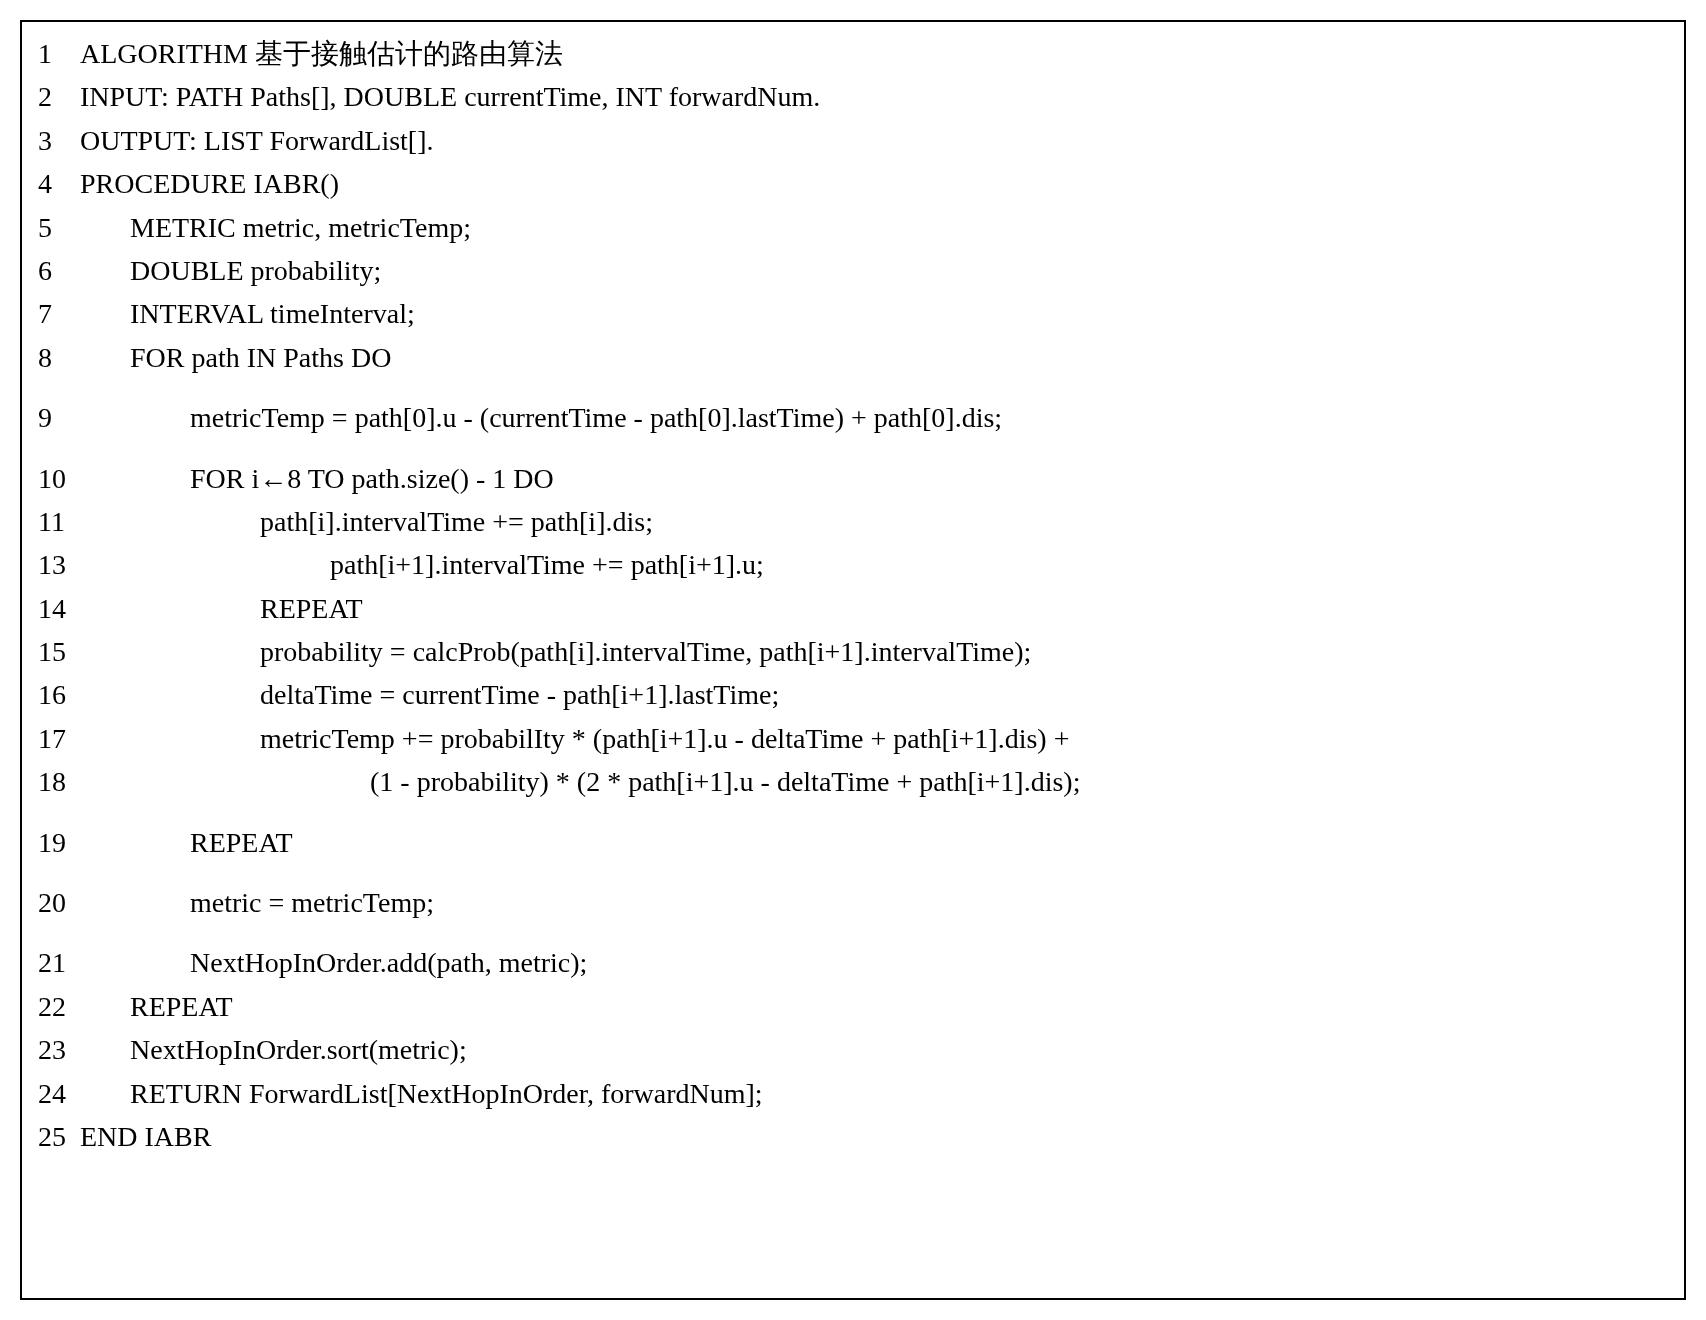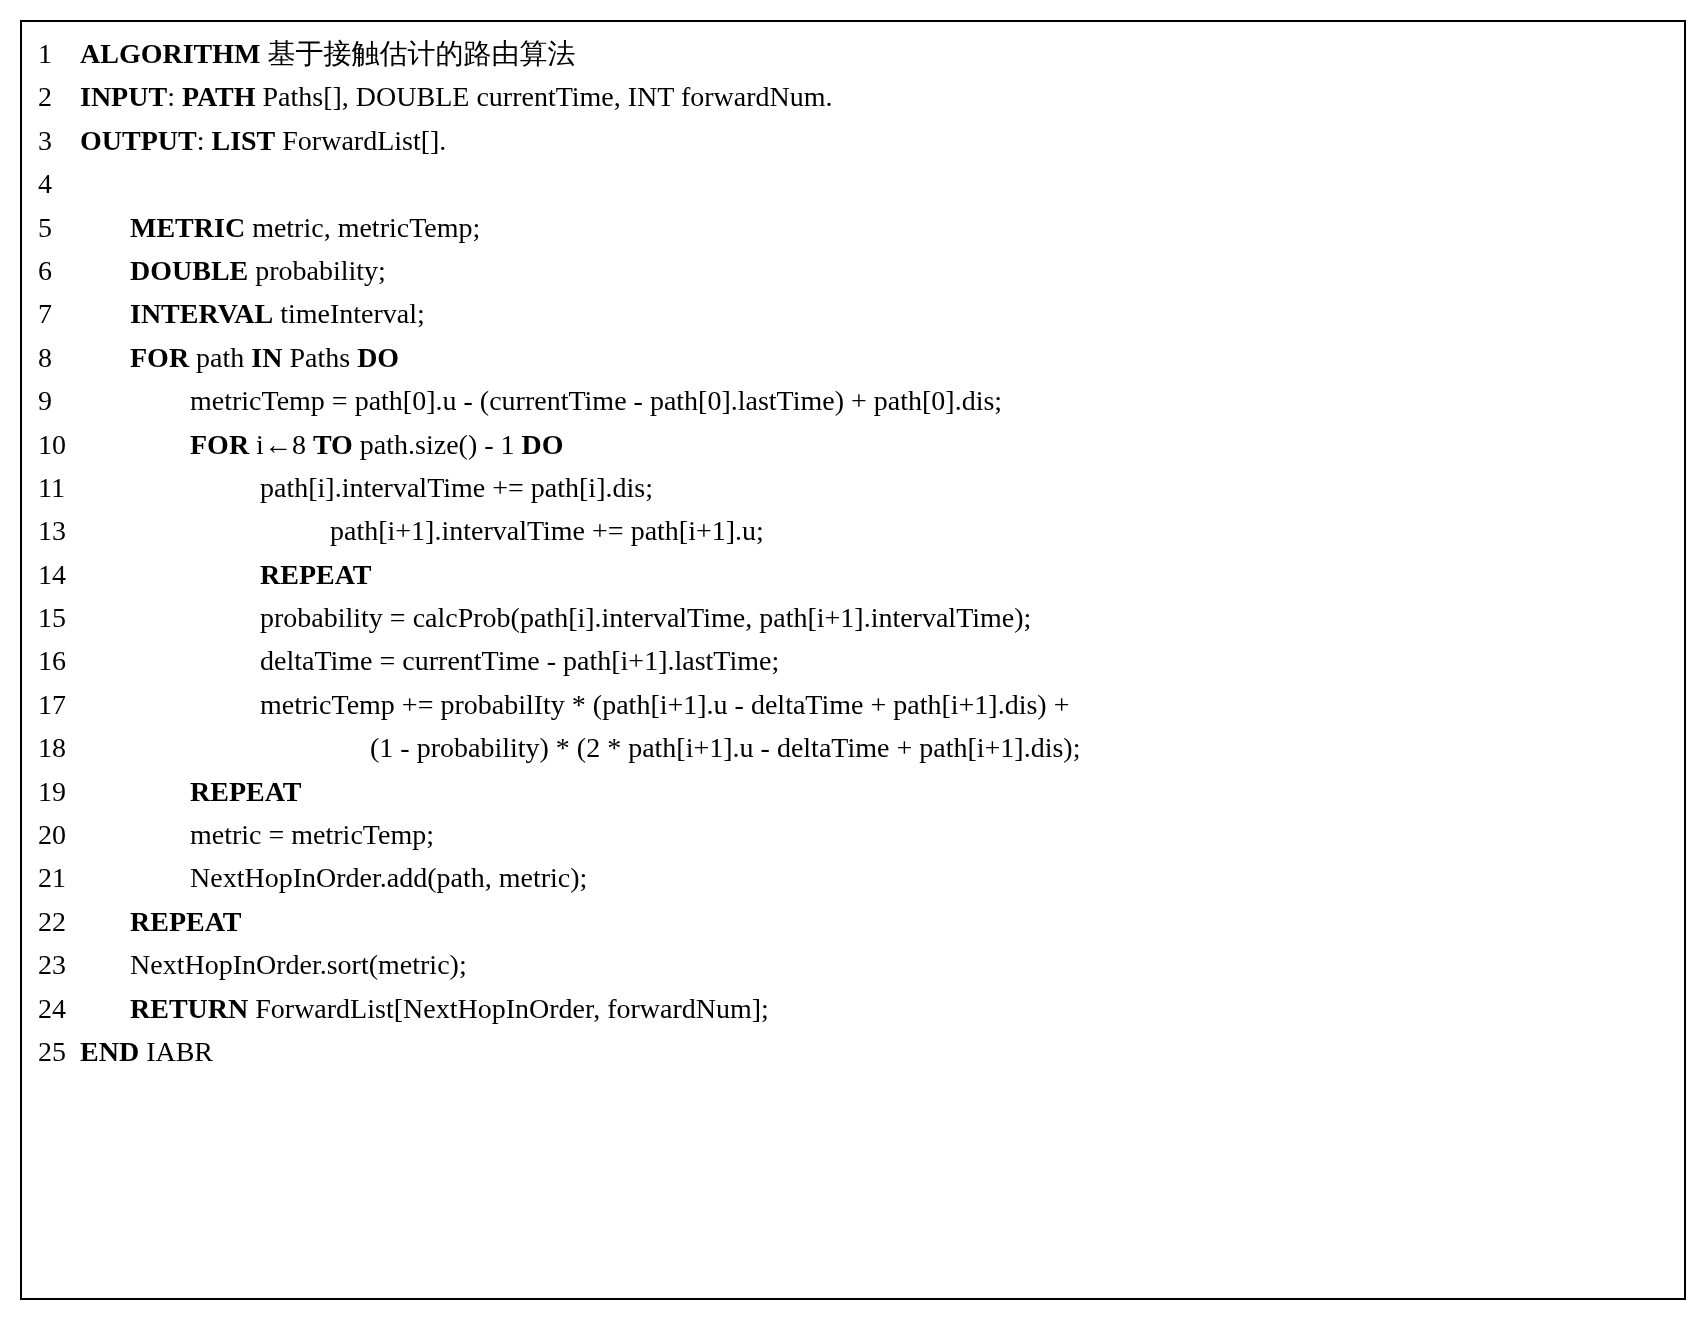--- a/index.html
+++ b/index.html
@@ -28,25 +28,25 @@
     }
     .line-num {
       display: inline-block;
       min-width: 42px;
       text-align: left;
     }
     .line-content {
       display: inline;
     }
     .kw {
-      font-weight: bold;
+      font-weight: normal;
       text-align: right;
     }
     .indent-1 { padding-left: 50px; }
-    .indent-2 { padding-left: 110px; }
+    .indent-2 { padding-left: 110px; margin-top: 17px; }
     .indent-3 { padding-left: 180px; }
     .indent-4 { padding-left: 250px; }
     .indent-5 { padding-left: 290px; }
   </style>
 </head>
 <body>
 
 <div class="algorithm-box" id="algorithm-container">
 <div class="line">
       <span class="line-num">1</span>
@@ -55,20 +55,21 @@
     <div class="line">
       <span class="line-num">2</span>
       <span class="line-content indent-0"><span class="kw">INPUT</span><span>: </span><span class="kw">PATH</span><span> Paths[], DOUBLE currentTime, INT forwardNum.</span></span>
     </div>
     <div class="line">
       <span class="line-num">3</span>
       <span class="line-content indent-0"><span class="kw">OUTPUT</span><span>: </span><span class="kw">LIST</span><span> ForwardList[].</span></span>
     </div>
     <div class="line">
       <span class="line-num">4</span>
+      <span class="line-content indent-0"><span class="kw">PROCEDURE</span><span> IABR()</span></span>
     </div>
     <div class="line">
       <span class="line-num">5</span>
       <span class="line-content indent-1"><span class="kw">METRIC</span><span> metric, metricTemp;</span></span>
     </div>
     <div class="line">
       <span class="line-num">6</span>
       <span class="line-content indent-1"><span class="kw">DOUBLE</span><span> probability;</span></span>
     </div>
     <div class="line">

